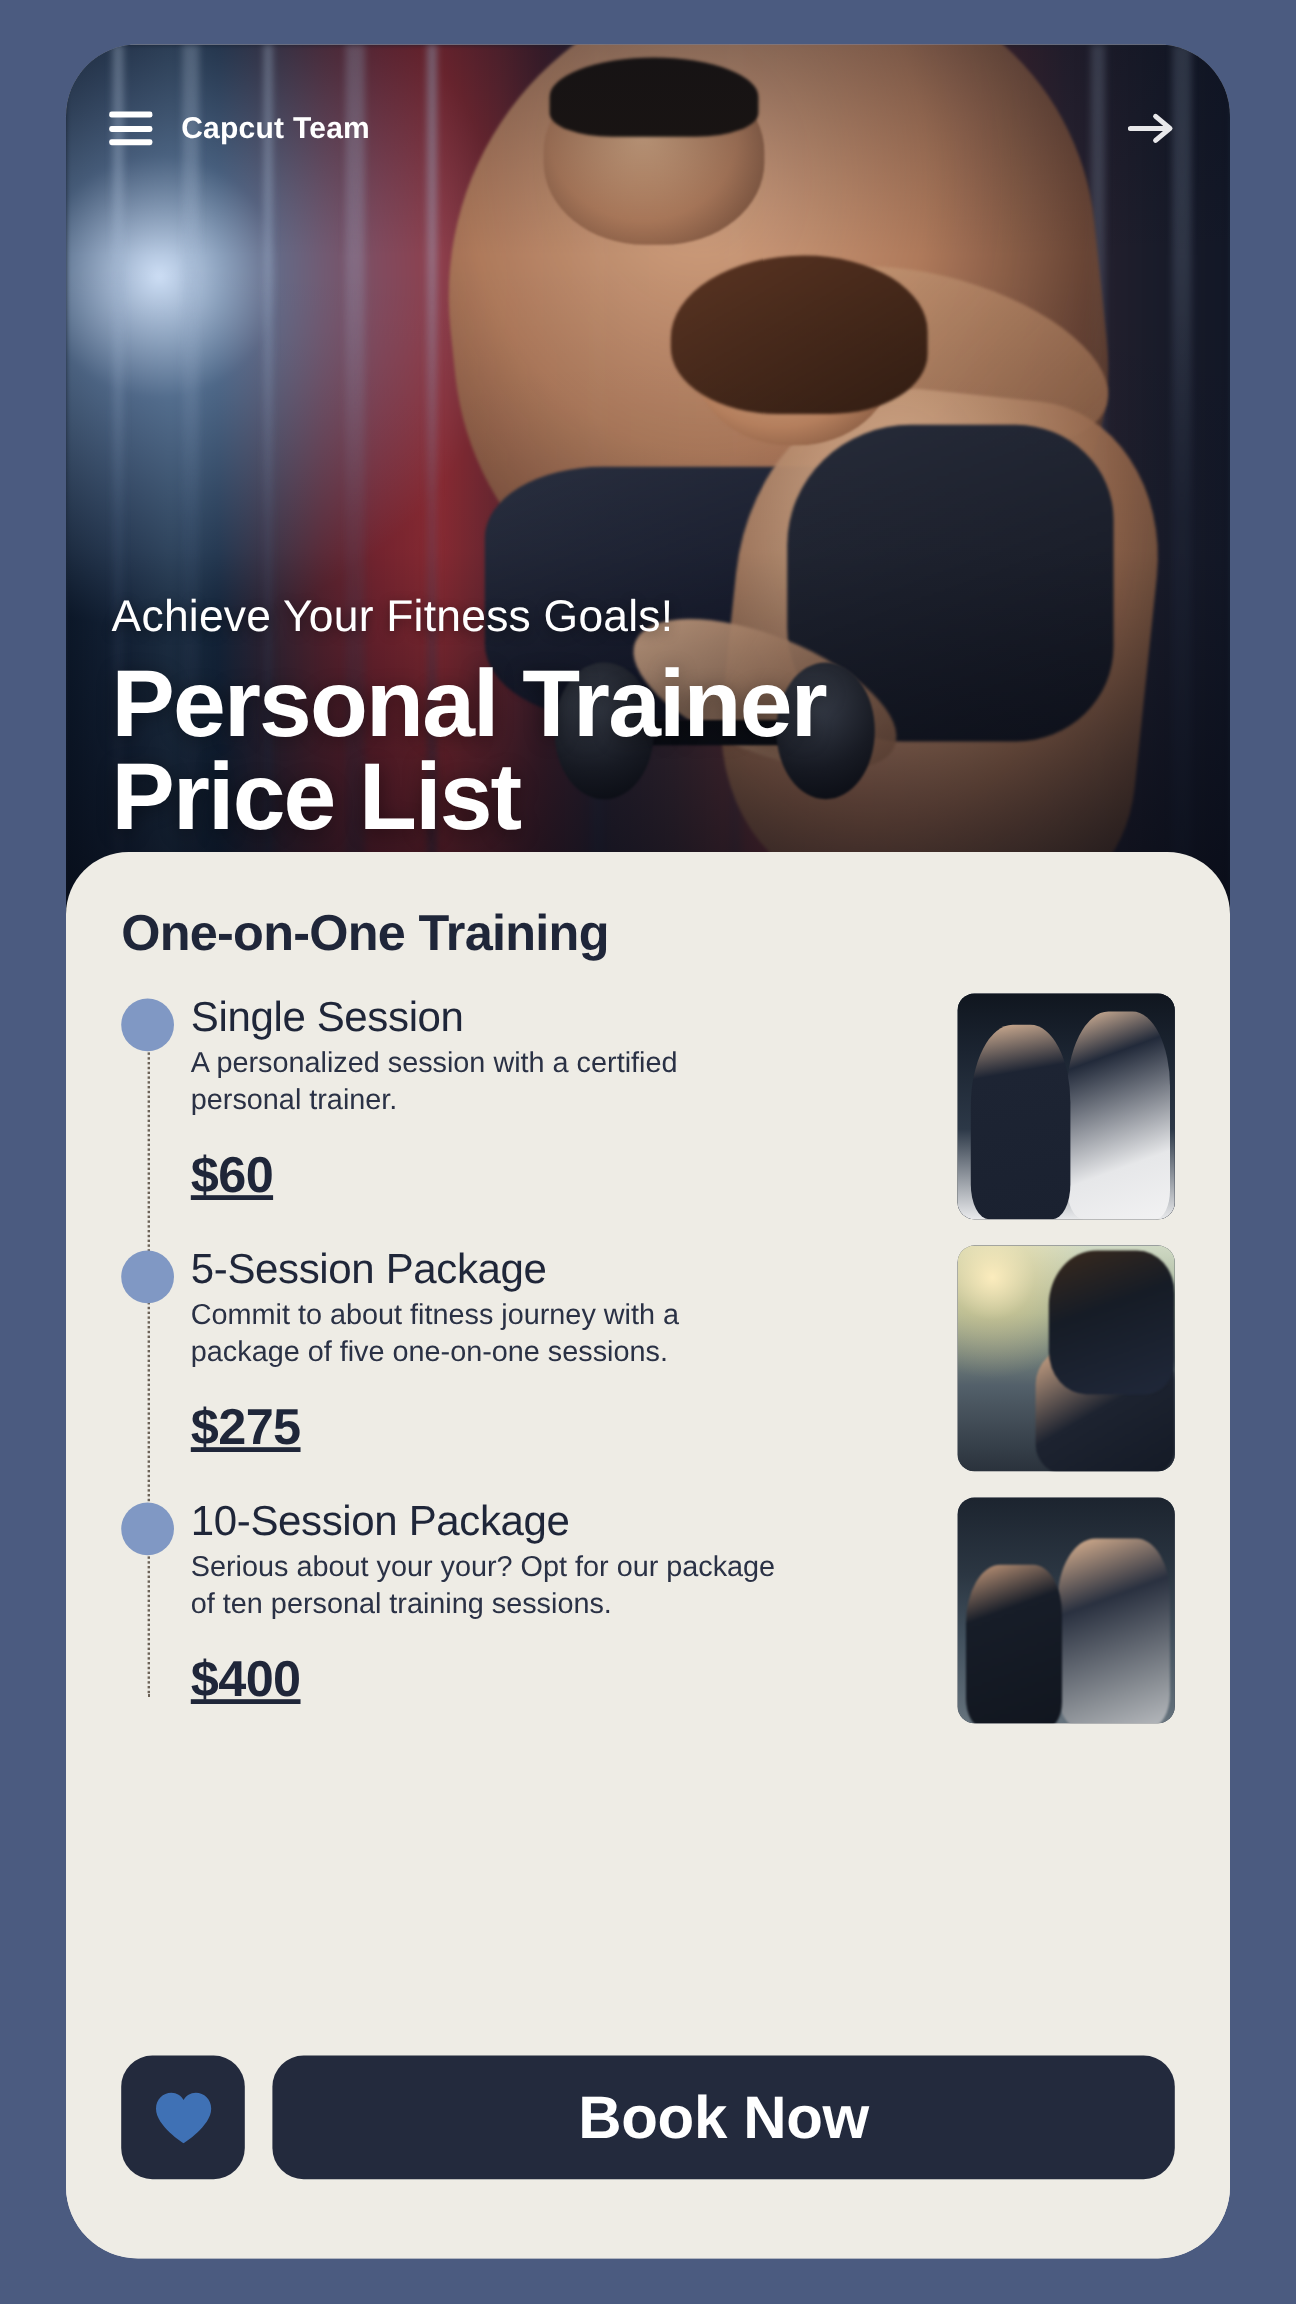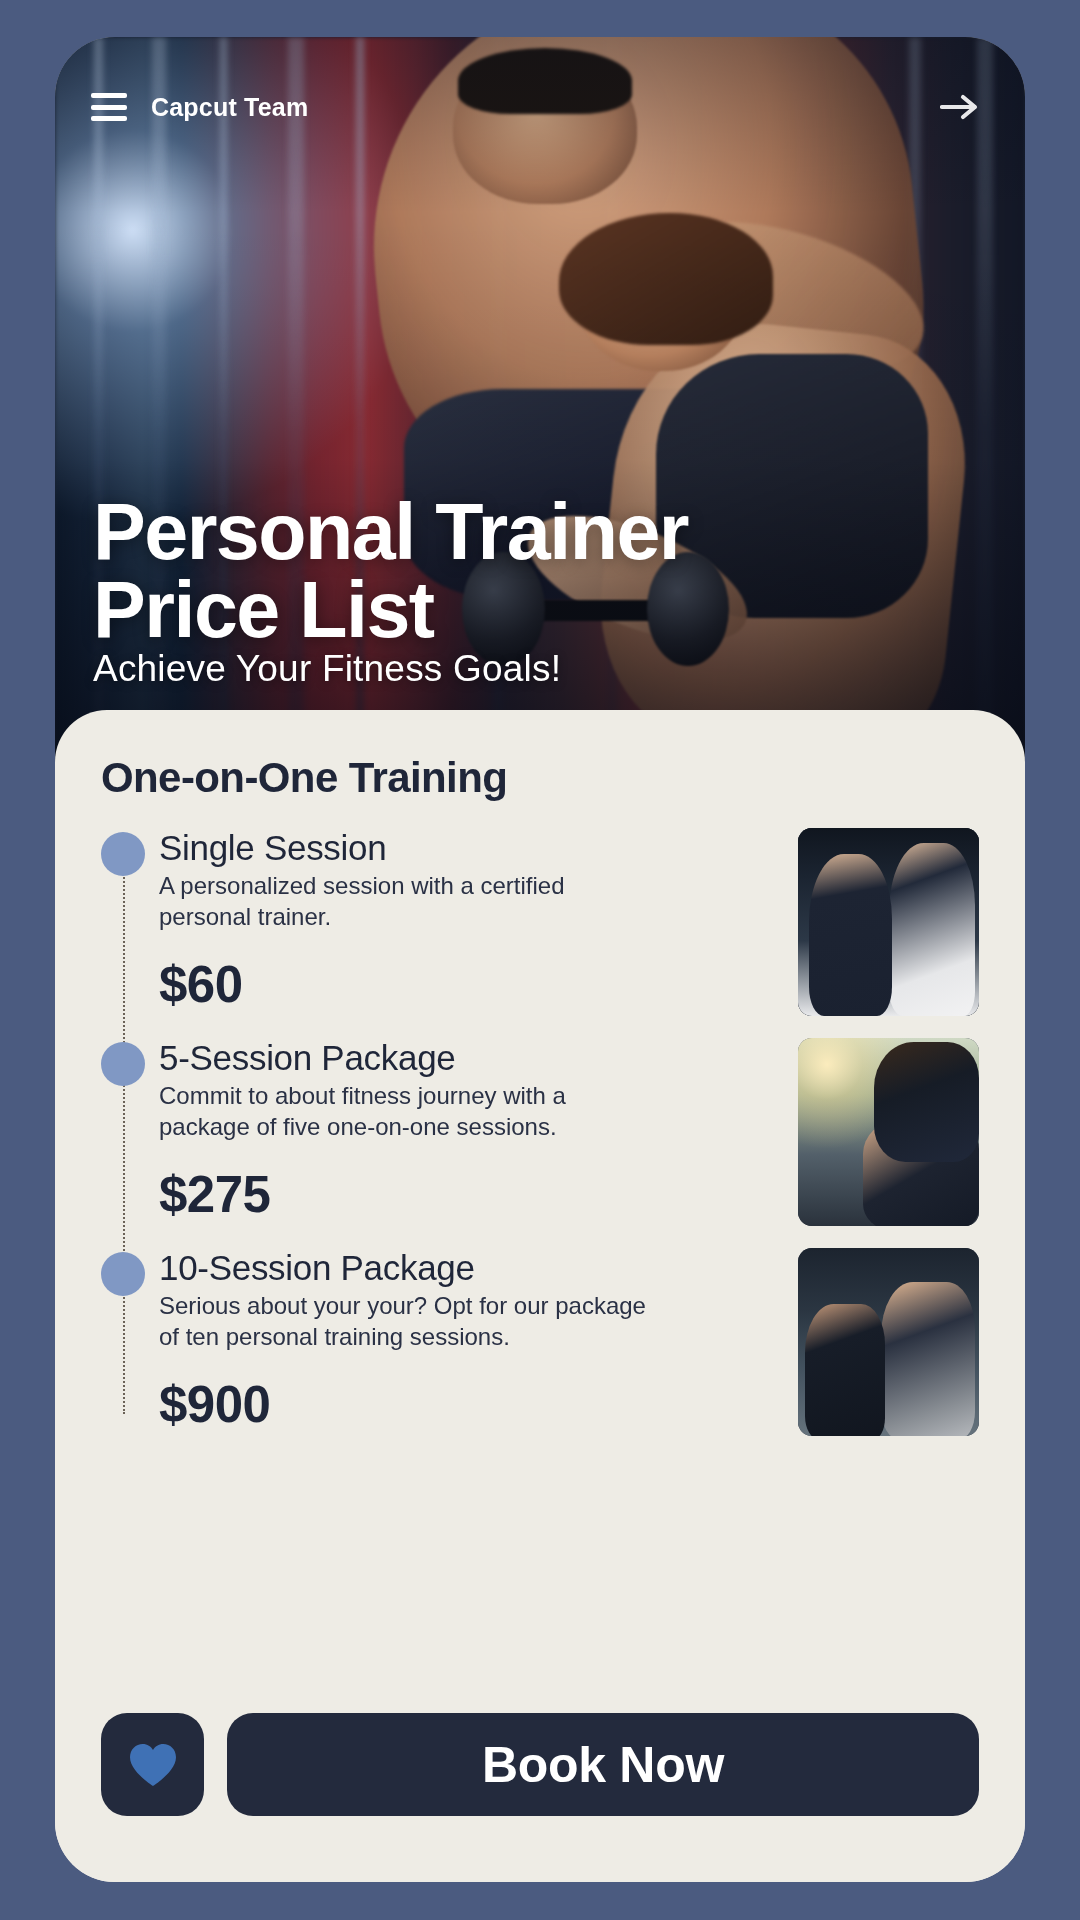--- a/index.html
+++ b/index.html
@@ -234,22 +234,22 @@
   .plan-text{ flex:1 1 auto; padding-left:14px; padding-right:12px; min-width:0; }
   .plan-title{
     font-size:35px; font-weight:400; color:#1f2639;
     letter-spacing:-.3px; line-height:1.12;
   }
   .plan-desc{
     font-size:24px; color:#2a3145; line-height:1.28;
     margin-top:4px; max-width:500px;
   }
   .plan-price{
-    font-size:51px; font-weight:bold; color:#1f2639;
-    margin-top:22px; letter-spacing:-.5px;
+    font-size:42px; font-weight:bold; color:#1f2639;
+    margin-top:22px; letter-spacing:-.5px;text-decoration:underline;
   }
   .plan-thumb{
     flex:0 0 auto;
     width:181px; height:188px;
     border-radius:14px; overflow:hidden;
     background:#2b3344; position:relative;
   }
 
   
   .tb{ position:absolute; inset:0; }
@@ -351,25 +351,25 @@
       <div class="figB-head"></div>
       <div class="figB-hair"></div>
       <div class="figB-forearm"></div>
       <div class="db-bar"></div>
       <div class="db-plate left"></div>
       <div class="db-plate right"></div>
       <div class="hero-shade"></div>
     </div>
 
     <div id="hero-copy">
+      <div id="hero-eyebrow">Achieve Your Fitness Goals!</div>
       <div id="hero-title">
         <span>Personal Trainer</span><br>
         <span>Price List</span>
       </div>
-      <div id="hero-eyebrow">Achieve Your Fitness Goals!</div>
     </div>
   </div>
 
   <div id="topbar">
     <div id="hamburger">
       <span></span>
         <span></span>
         <span></span>
     </div>
     <div id="brand">Capcut Team</div>
@@ -409,21 +409,21 @@
         <div class="plan-thumb">
             <div class="tb tb2"></div>
           </div>
       </div>
 
       <div class="plan-row">
         <div class="plan-dot"></div>
         <div class="plan-text">
           <div class="plan-title">10-Session Package</div>
           <div class="plan-desc">Serious about your your? Opt for our package of ten personal training sessions.</div>
-          <div class="plan-price">$900</div>
+          <div class="plan-price">$400</div>
         </div>
         <div class="plan-thumb">
             <div class="tb tb3"></div>
           </div>
       </div>
     </div>
 
     <div id="bottom-actions">
       <div id="favorite-button">
         <svg width="52" height="48" viewBox="0 0 52 48" aria-hidden="true">

